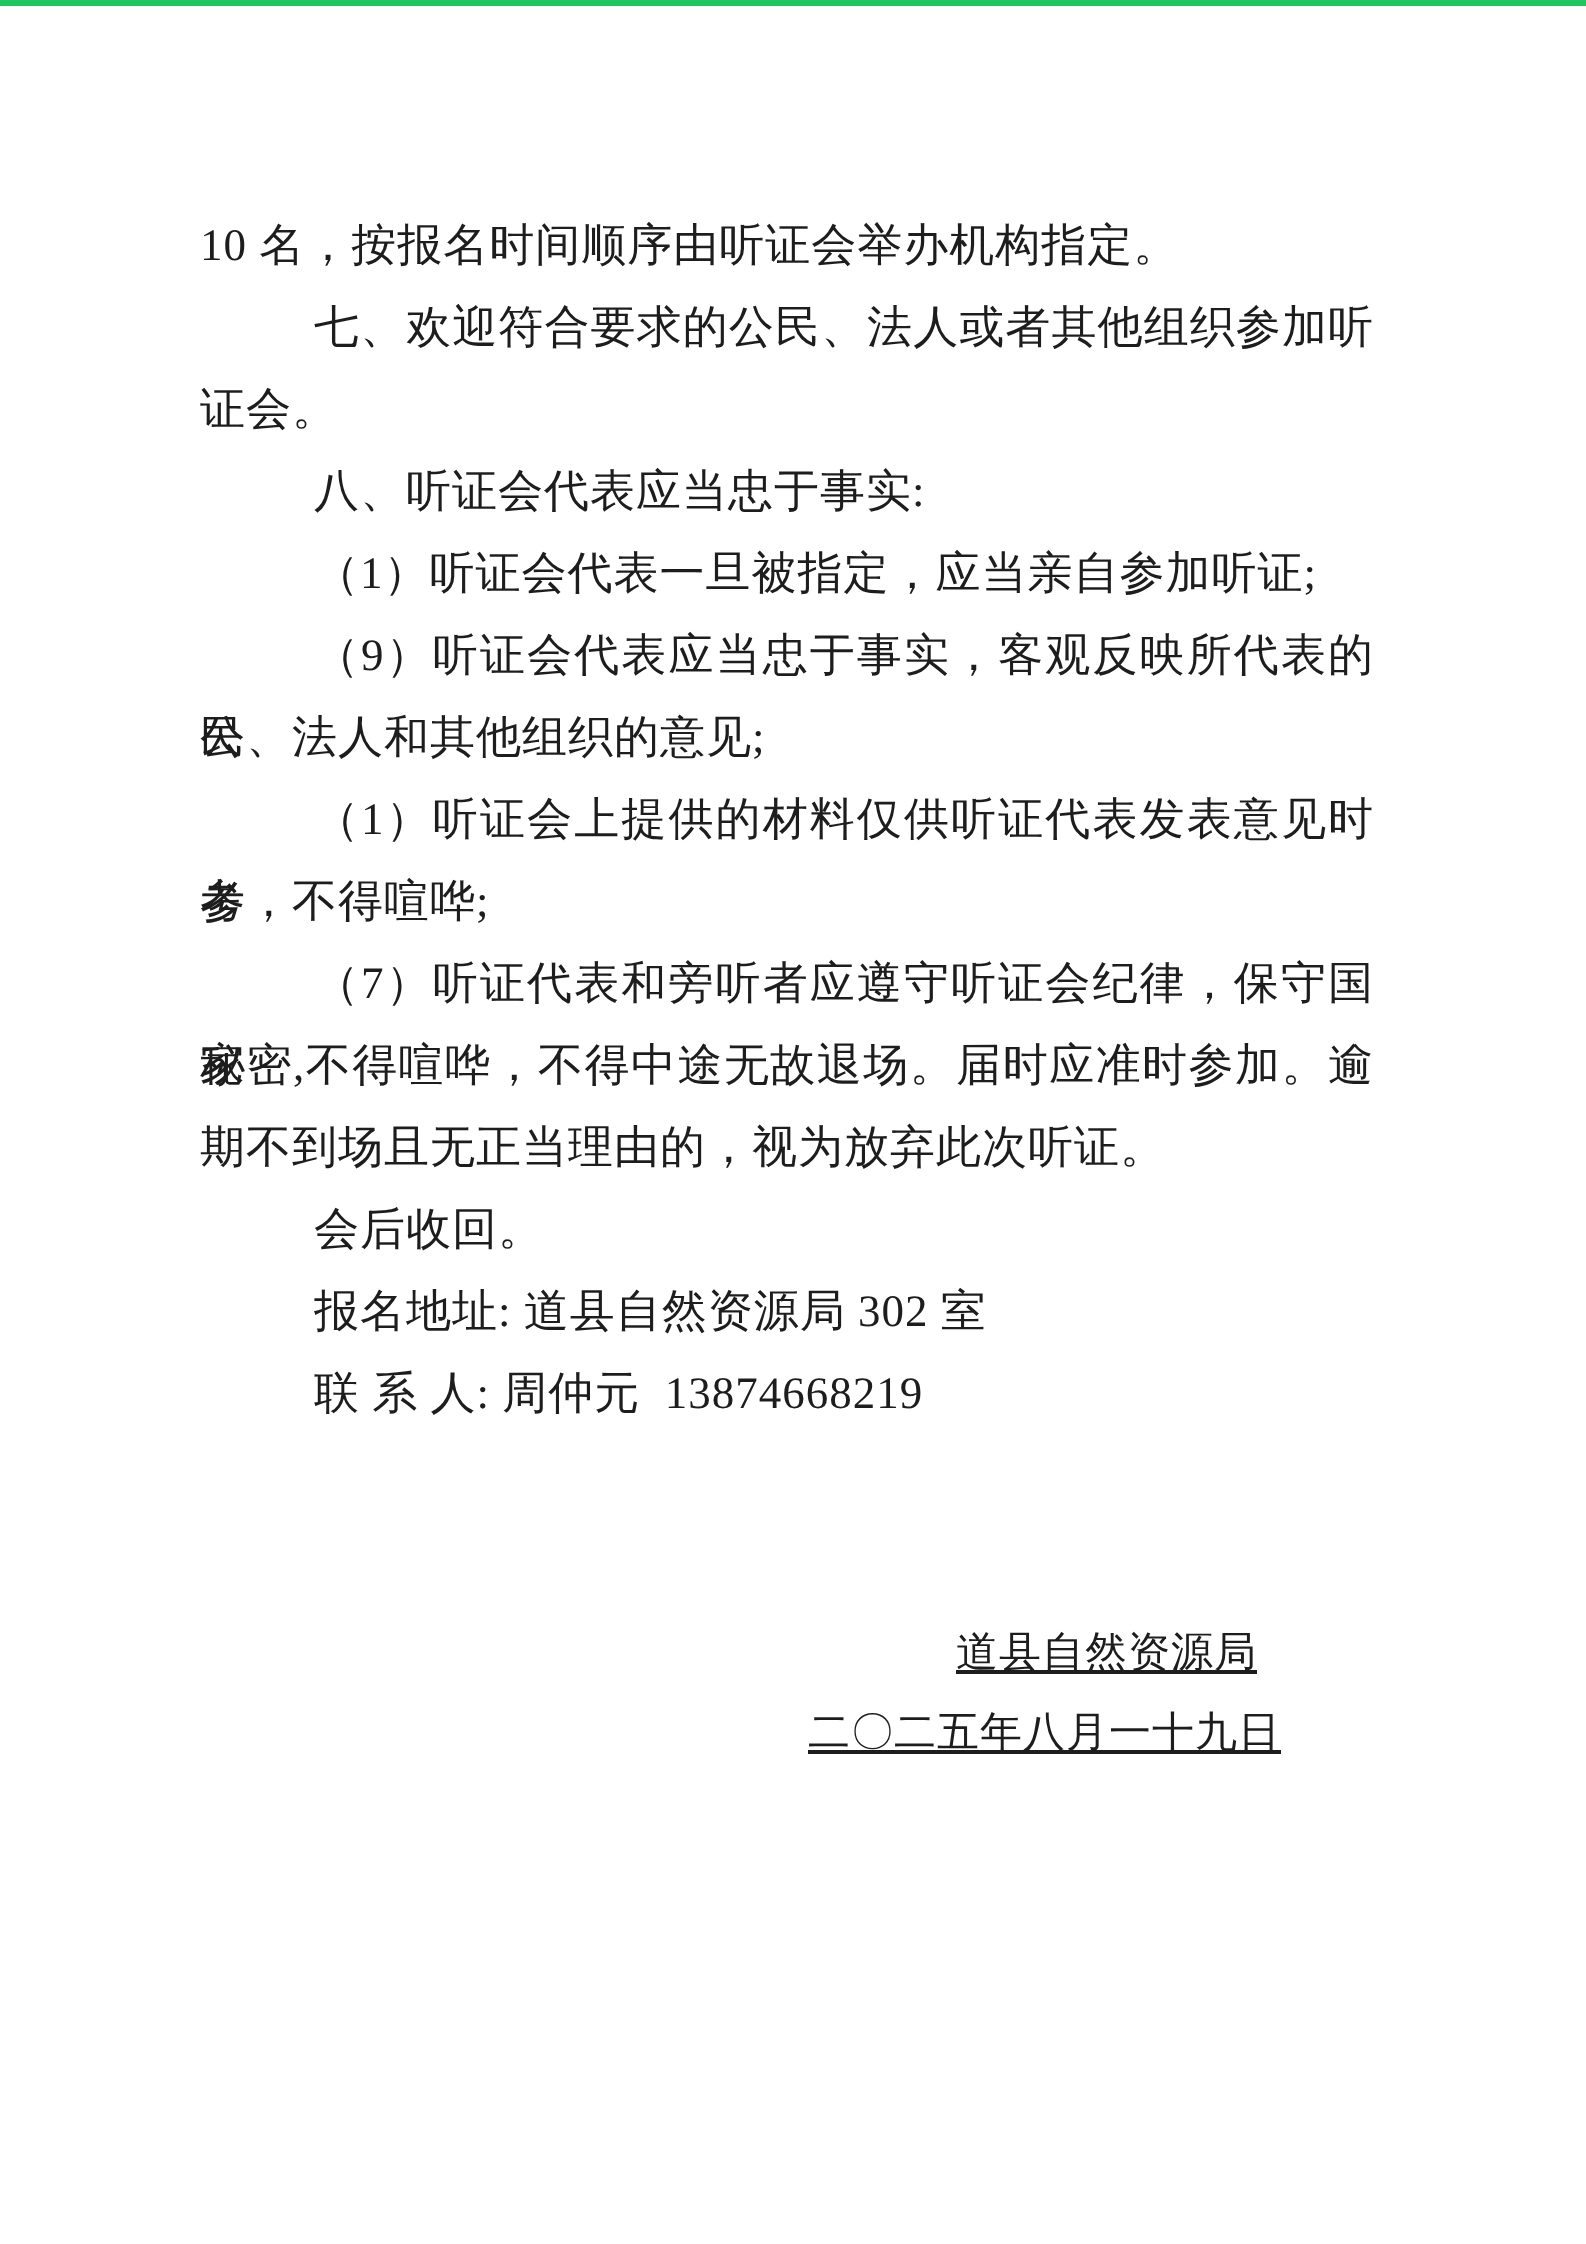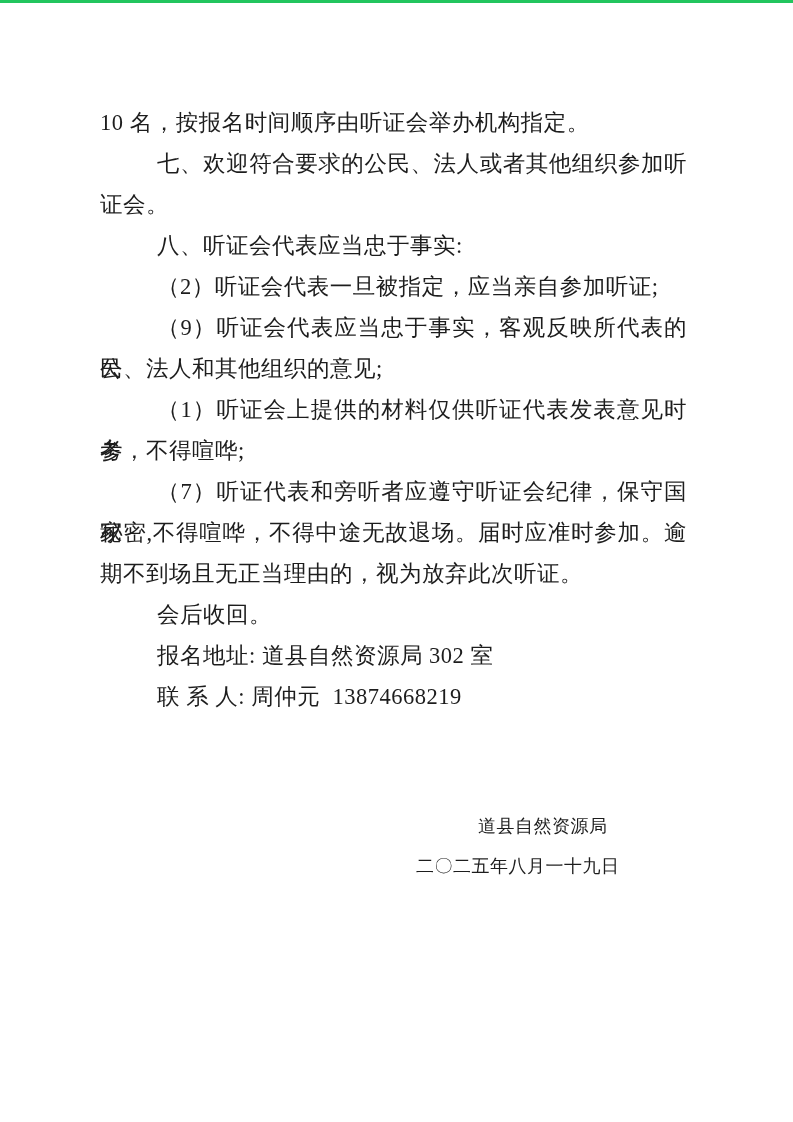--- a/index.html
+++ b/index.html
@@ -35,38 +35,39 @@
   .line.indent {
     text-indent: 57px;
   }
   .line.full {
     text-align: justify;
     text-align-last: justify;
   }
   .sig {
     position: absolute;
     margin: 0;
-    font-size: 18px;
+    font-size: 21px;
     line-height: 40px;
     white-space: pre;
     letter-spacing: 0.5px;
+    text-decoration: underline;
   }
   .sig.agency { left: 478px; top: 803px; }
-  .sig.date   { left: 416px; top: 843px; }
+  .sig.date   { left: 404px; top: 843px; }
 </style>
 </head>
 <body>
 
 <div class="page">
   <div class="text-block">
     <p class="line">10 名，按报名时间顺序由听证会举办机构指定。</p>
     <p class="line indent full">七、欢迎符合要求的公民、法人或者其他组织参加听</p>
     <p class="line">证会。</p>
     <p class="line indent">八、听证会代表应当忠于事实:</p>
-    <p class="line indent">（2）听证会代表一旦被指定，应当亲自参加听证;</p>
+    <p class="line indent">（1）听证会代表一旦被指定，应当亲自参加听证;</p>
     <p class="line indent full">（9）听证会代表应当忠于事实，客观反映所代表的公</p>
     <p class="line">民、法人和其他组织的意见;</p>
     <p class="line indent full">（1）听证会上提供的材料仅供听证代表发表意见时参</p>
     <p class="line">考，不得喧哗;</p>
     <p class="line indent full">（7）听证代表和旁听者应遵守听证会纪律，保守国家</p>
     <p class="line full">秘密,不得喧哗，不得中途无故退场。届时应准时参加。逾</p>
     <p class="line">期不到场且无正当理由的，视为放弃此次听证。</p>
     <p class="line indent">会后收回。</p>
     <p class="line indent">报名地址: 道县自然资源局 302 室</p>
     <p class="line indent">联 系 人: 周仲元  13874668219</p>

